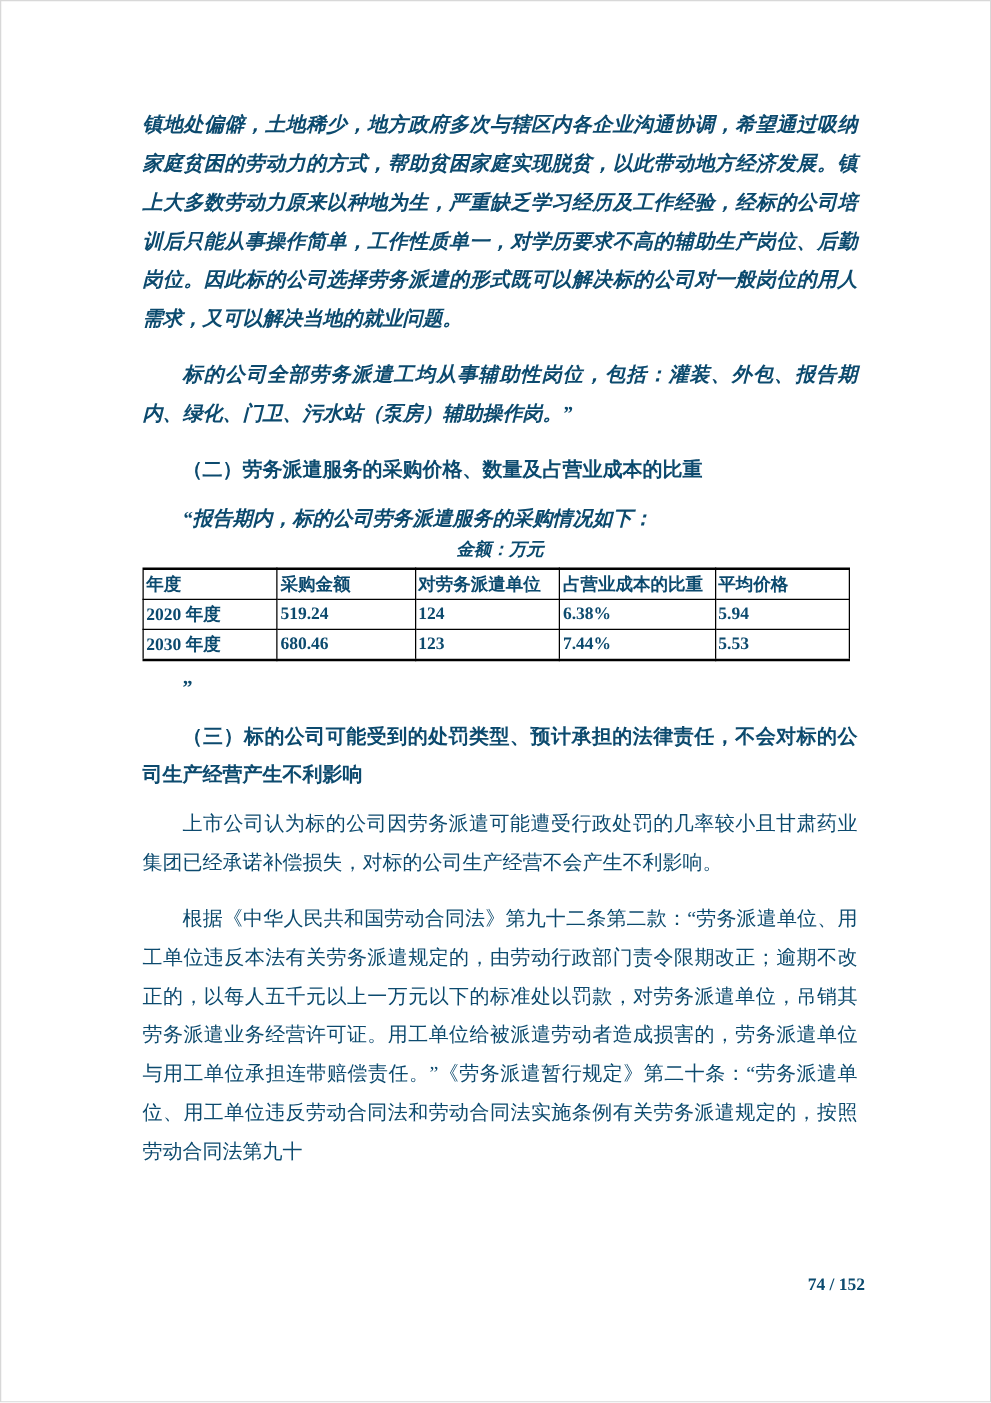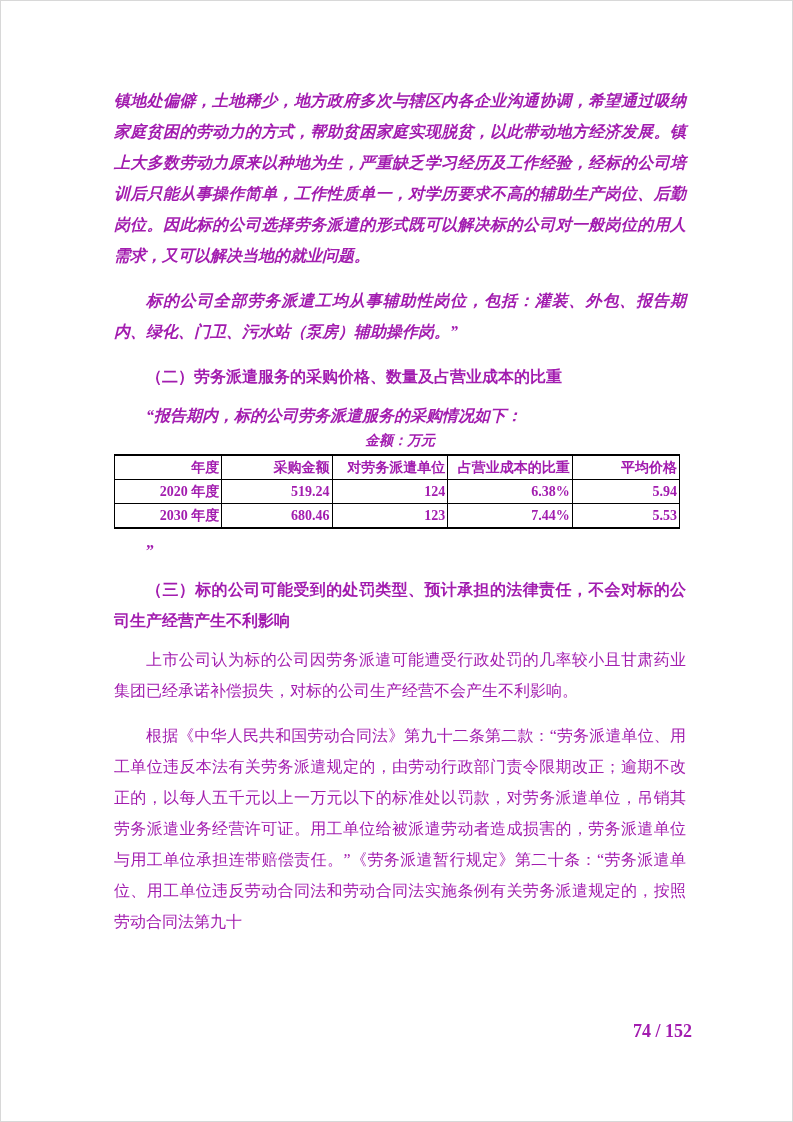--- a/index.html
+++ b/index.html
@@ -9,21 +9,21 @@
     font-family: "Liberation Serif", "DejaVu Serif", serif;
   }
   .page {
     position: relative;
     width: 793px;
     height: 1122px;
     background: #ffffff;
     box-sizing: border-box;
     border: 1px solid #d8d8d8;
     overflow: hidden;
-    color: #a21caf;
+    color: #0c4a6e;
   }
   .content {
     position: absolute;
     left: 113px;
     top: 84px;
     width: 572px;
     font-size: 16px;
     line-height: 31px;
     text-align: justify;
   }
@@ -63,34 +63,34 @@
     border-top: 2.5px solid #000;
     border-bottom: 2.5px solid #000;
     font-size: 14px;
     font-weight: bold;
     line-height: normal;
   }
   table.proc-table td, table.proc-table th {
     border: 1.4px solid #000;
     height: 23px;
     padding: 0 2px;
-    text-align: right;
+    text-align: left;
     vertical-align: middle;
     font-weight: bold;
   }
   .quote-close {
     margin-top: 6px !important;
     font-weight: bold;
     line-height: 31px;
   }
   .page-number {
     position: absolute;
     right: 100px;
     top: 1020px;
-    font-size: 18px;
+    font-size: 14px;
     font-weight: bold;
     font-family: "Liberation Serif", "DejaVu Serif", serif;
   }
 </style>
 </head>
 <body>
 
 <div class="page">
   <div class="content">
 

